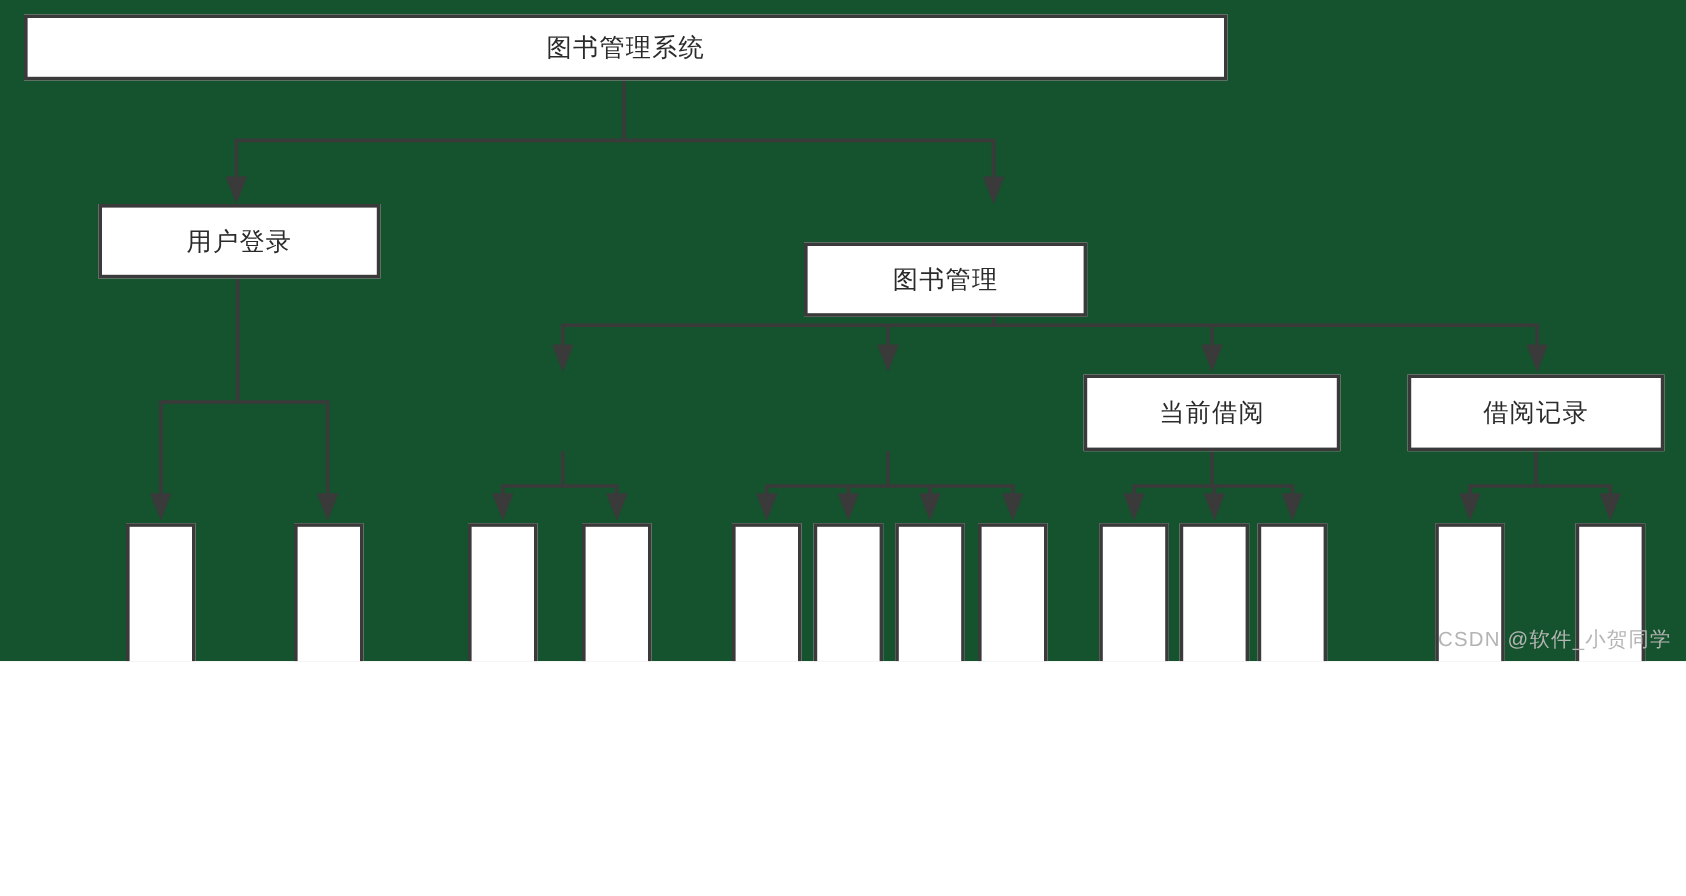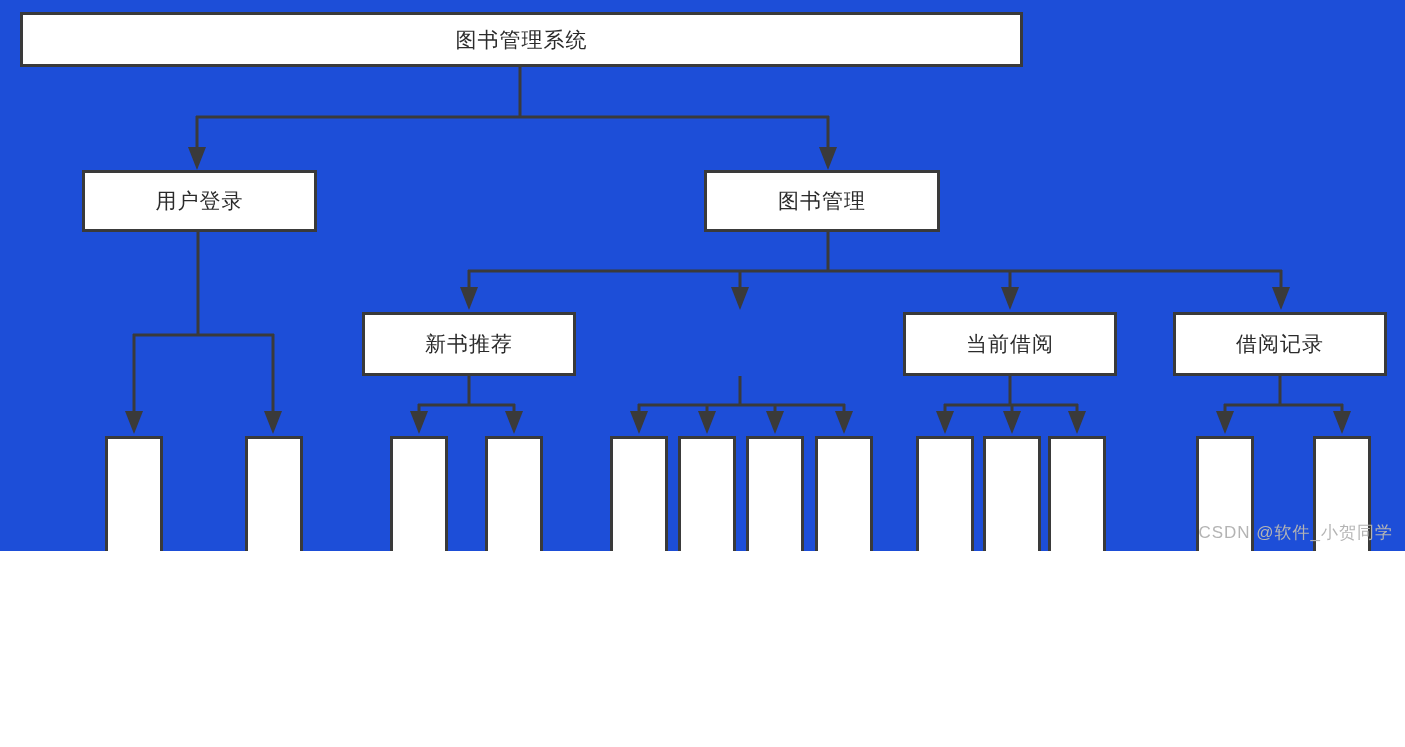--- a/index.html
+++ b/index.html
@@ -5,21 +5,21 @@
   html, body {
     margin: 0;
     padding: 0;
     background: #ffffff;
     font-family: "Liberation Sans", "DejaVu Sans", sans-serif;
   }
   .stage {
     position: relative;
     width: 1405px;
     height: 551px;
-    background: #1d4ed8;
+    background: #14532d;
     overflow: hidden;
   }
   #edges {
     position: absolute;
     left: 0;
     top: 0;
     width: 1405px;
     height: 747px;
     pointer-events: none;
   }
@@ -121,27 +121,24 @@
       <polygon points="1333,411 1351,411 1342,434" fill="#3a3a3a"></polygon>
     </svg>
 
   <div class="node hbox root-box">
     <span>图书管理系统</span>
   </div>
 
   <div class="node hbox l2" style="left:82px;width:235px;">
     <span>用户登录</span>
   </div>
-  <div class="node hbox l2" style="left:704px;width:236px;">
+  <div class="node hbox l2" style="left:670px;width:236px;margin-top:32px;">
     <span>图书管理</span>
   </div>
 
-  <div class="node hbox l3" style="left:362px;">
-    <span>新书推荐</span>
-  </div>
   <div class="node hbox l3" style="left:1173px;">
     <span>借阅记录</span>
   </div>
   <div class="node hbox l3" style="left:903px;">
     <span>当前借阅</span>
   </div>
 
   <div class="node leaf" style="left:105px;">
     <span>用户登录</span>
   </div>

